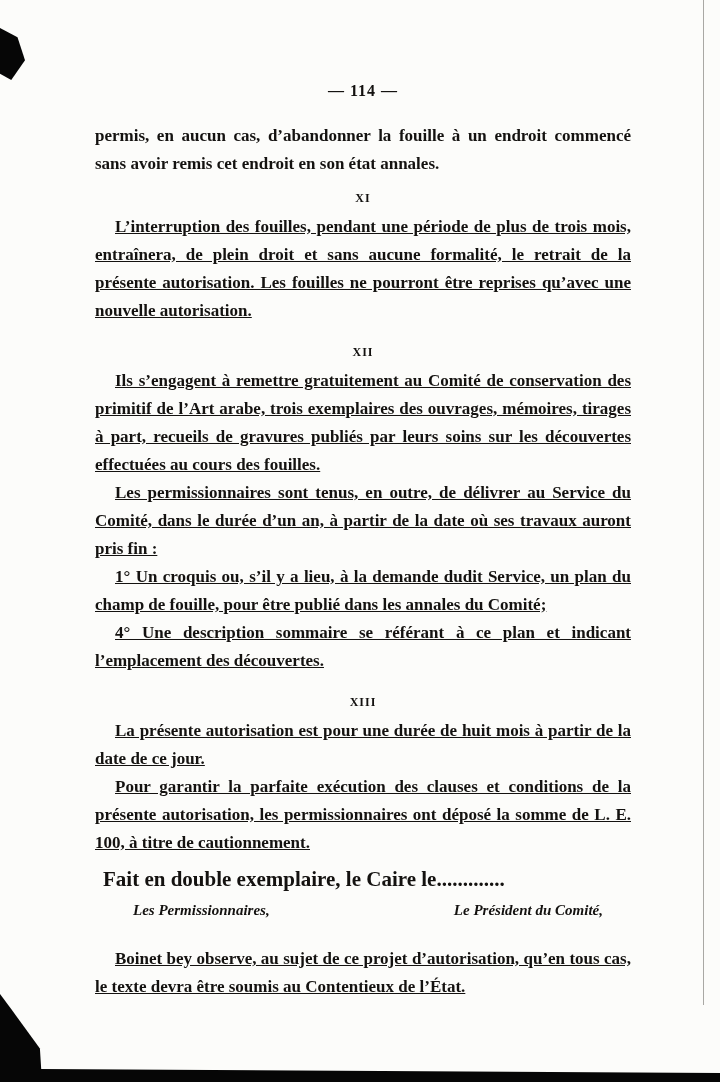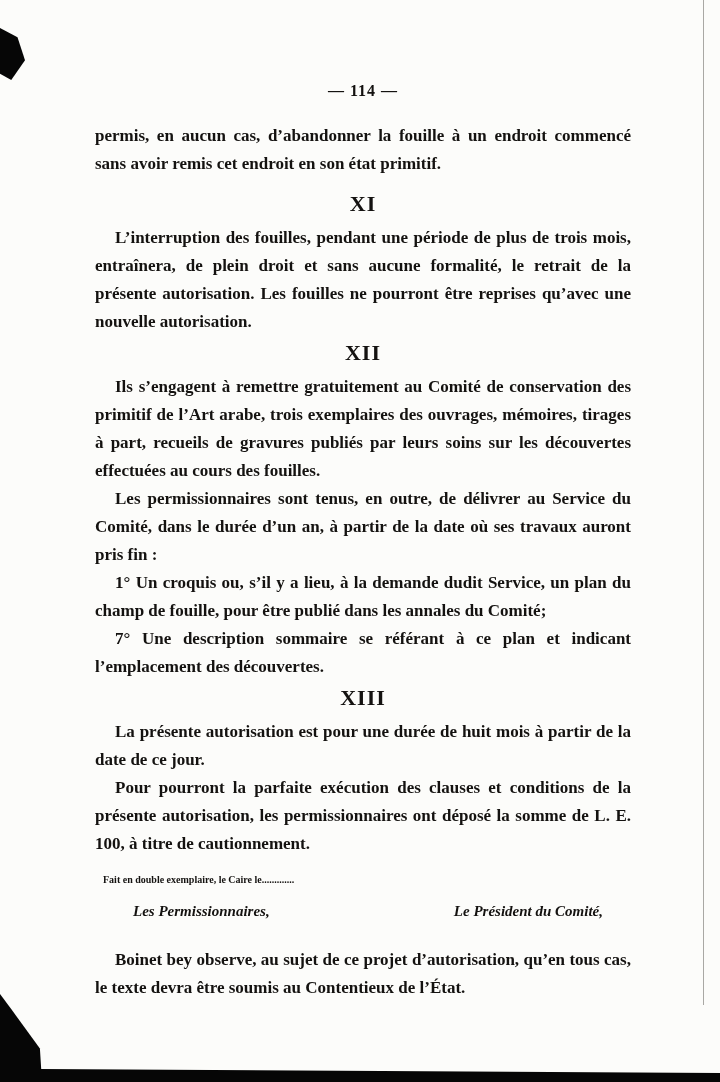--- a/index.html
+++ b/index.html
@@ -30,33 +30,33 @@
     letter-spacing: 1px;
     margin: 0 0 22px 0;
   }
   p.body-par {
     margin: 0;
     font-size: 17px;
     line-height: 28px;
     text-align: justify;
     text-justify: inter-word;
   }
-  p.indent { text-indent: 20px; }
+  p.indent { text-indent: 20px; text-decoration: underline; }
   p.sp-before { }
   h2.section-heading {
     margin: 13px 0 7px 0;
     text-align: center;
-    font-size: 22px;
+    font-size: 12px;
     font-weight: 700;
     letter-spacing: 1px;
   }
-  h2.tight { margin-top: 4px; }
+  h2.tight { margin-top: 20px; }
   p.fait-line {
     margin: 9px 0 0 0;
-    font-size: 10px;
+    font-size: 21px;
     line-height: 26px;
     text-indent: 8px;
   }
   .signature-row {
     display: flex;
     justify-content: space-between;
     margin-top: 10px;
     padding-left: 38px;
     padding-right: 28px;
     font-style: italic;
@@ -85,35 +85,35 @@
 </style>
 </head>
 <body>
 
 <div class="sheet">
 
   <div class="text-block">
 
     <div class="page-number">— 114 —</div>
 
-    <p class="body-par">permis, en aucun cas, d’abandonner la fouille à un endroit commencé sans avoir remis cet endroit en son état primitif.</p>
+    <p class="body-par">permis, en aucun cas, d’abandonner la fouille à un endroit commencé sans avoir remis cet endroit en son état annales.</p>
 
     <h2 class="section-heading">XI</h2>
     <p class="body-par indent">L’interruption des fouilles, pendant une période de plus de trois mois, entraînera, de plein droit et sans aucune formalité, le retrait de la présente autorisation. Les fouilles ne pourront être reprises qu’avec une nouvelle autorisation.</p>
 
     <h2 class="section-heading tight">XII</h2>
     <p class="body-par indent">Ils s’engagent à remettre gratuitement au Comité de conservation des primitif de l’Art arabe, trois exemplaires des ouvrages, mémoires, tirages à part, recueils de gravures publiés par leurs soins sur les découvertes effectuées au cours des fouilles.</p>
     <p class="body-par indent">Les permissionnaires sont tenus, en outre, de délivrer au Service du Comité, dans le durée d’un an, à partir de la date où ses travaux auront pris fin :</p>
     <p class="body-par indent sp-before">1° Un croquis ou, s’il y a lieu, à la demande dudit Service, un plan du champ de fouille, pour être publié dans les annales du Comité;</p>
-    <p class="body-par indent sp-before">7° Une description sommaire se référant à ce plan et indicant l’emplacement des découvertes.</p>
+    <p class="body-par indent sp-before">4° Une description sommaire se référant à ce plan et indicant l’emplacement des découvertes.</p>
 
     <h2 class="section-heading tight">XIII</h2>
     <p class="body-par indent">La présente autorisation est pour une durée de huit mois à partir de la date de ce jour.</p>
 
-    <p class="body-par indent">Pour pourront la parfaite exécution des clauses et conditions de la présente autorisation, les permissionnaires ont déposé la somme de L. E. 100, à titre de cautionnement.</p>
+    <p class="body-par indent">Pour garantir la parfaite exécution des clauses et conditions de la présente autorisation, les permissionnaires ont déposé la somme de L. E. 100, à titre de cautionnement.</p>
 
     <p class="fait-line">Fait en double exemplaire, le Caire le.............</p>
 
     <div class="signature-row">
       <span>Les Permissionnaires,</span>
       <span>Le Président du Comité,</span>
     </div>
 
     <p class="body-par indent note-par">Boinet bey observe, au sujet de ce projet d’autorisation, qu’en tous cas, le texte devra être soumis au Contentieux de l’État.</p>
 

